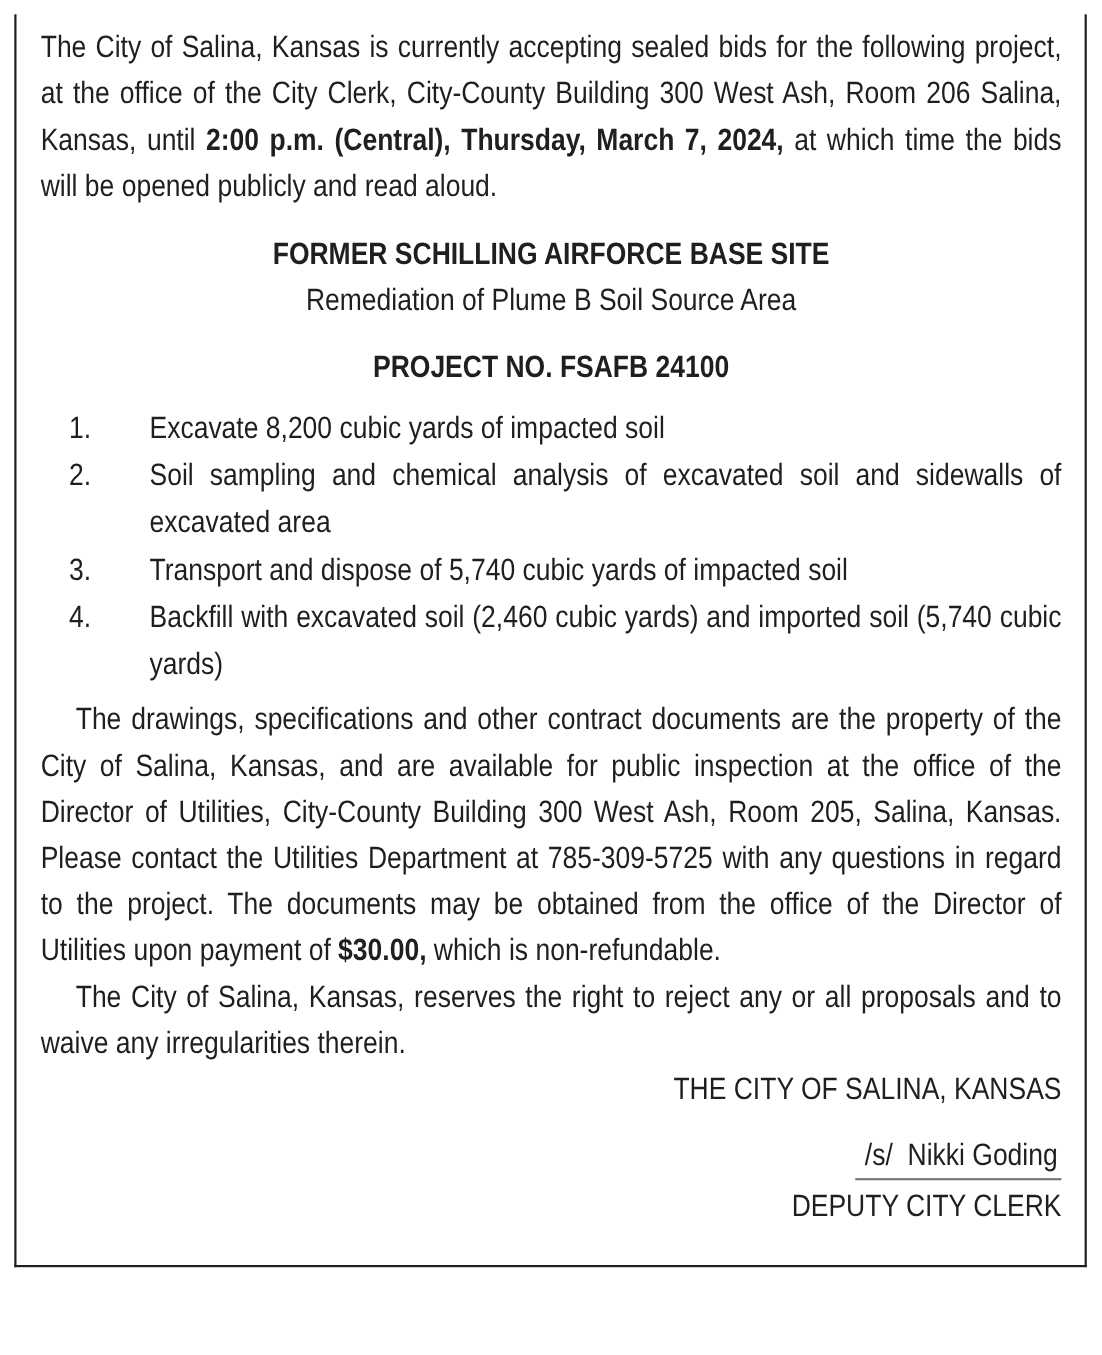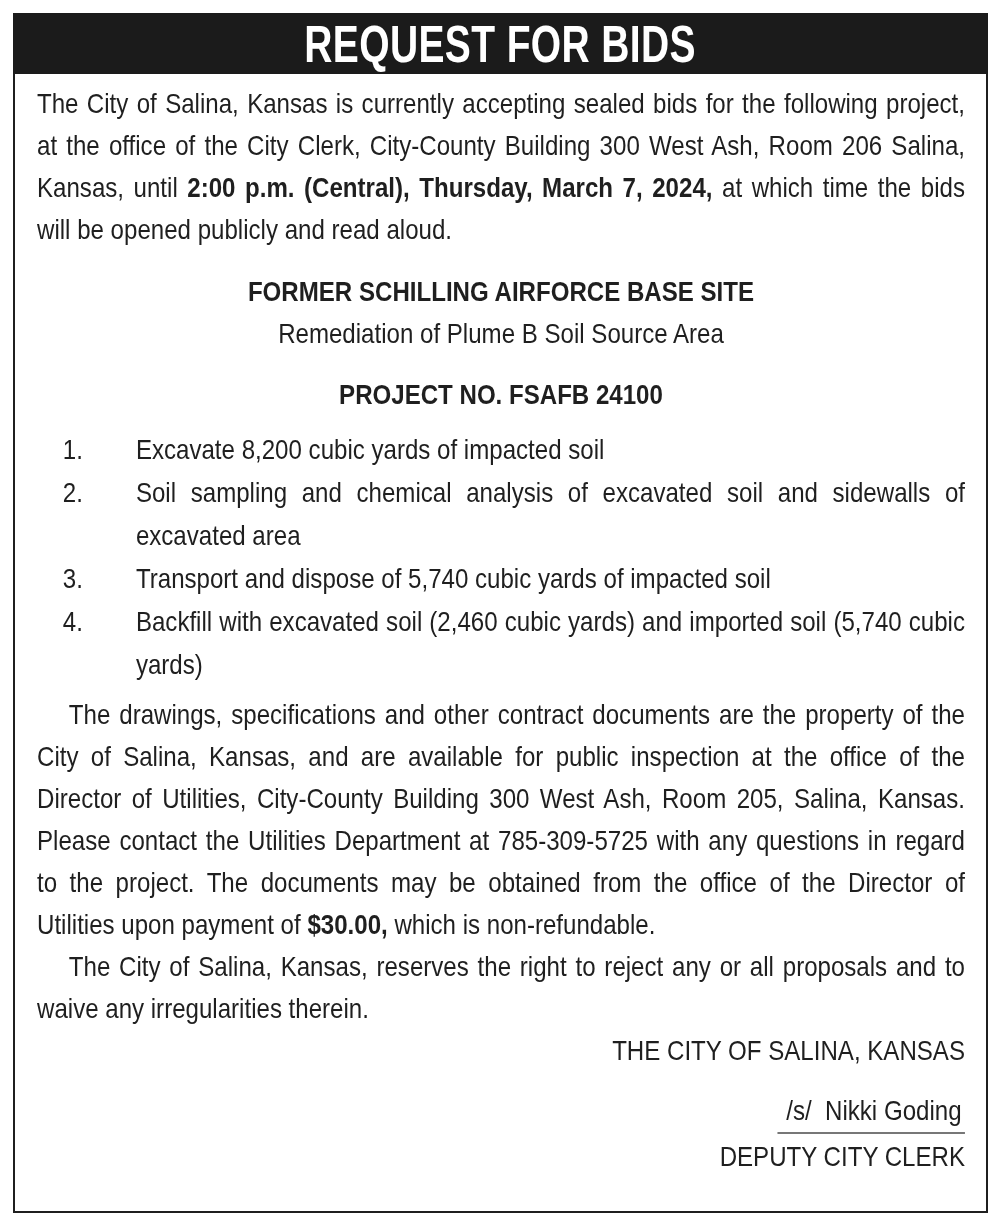--- a/index.html
+++ b/index.html
@@ -110,23 +110,20 @@
     font-size: 28px;
     line-height: 45px;
     margin: 0;
   }
 </style>
 </head>
 <body>
 
 <div class="doc">
 
-  <div class="banner">
-    <span class="banner-title">REQUEST FOR BIDS</span>
-  </div>
 
   <div class="box">
     <div class="condensed">
 
       <p class="para mb-p1"><span>The City of Salina, Kansas is currently accepting sealed bids for the following project, at the office of the City Clerk, City-County Building 300 West Ash, Room 206 Salina, Kansas, until </span><span class="bold">2:00 p.m. (Central), Thursday, March 7, 2024,</span><span> at which time the bids will be opened publicly and read aloud.</span></p>
 
       <p class="center bold">FORMER SCHILLING AIRFORCE BASE SITE</p>
 
       <p class="center mb-sub">Remediation of Plume B Soil Source Area</p>
 

